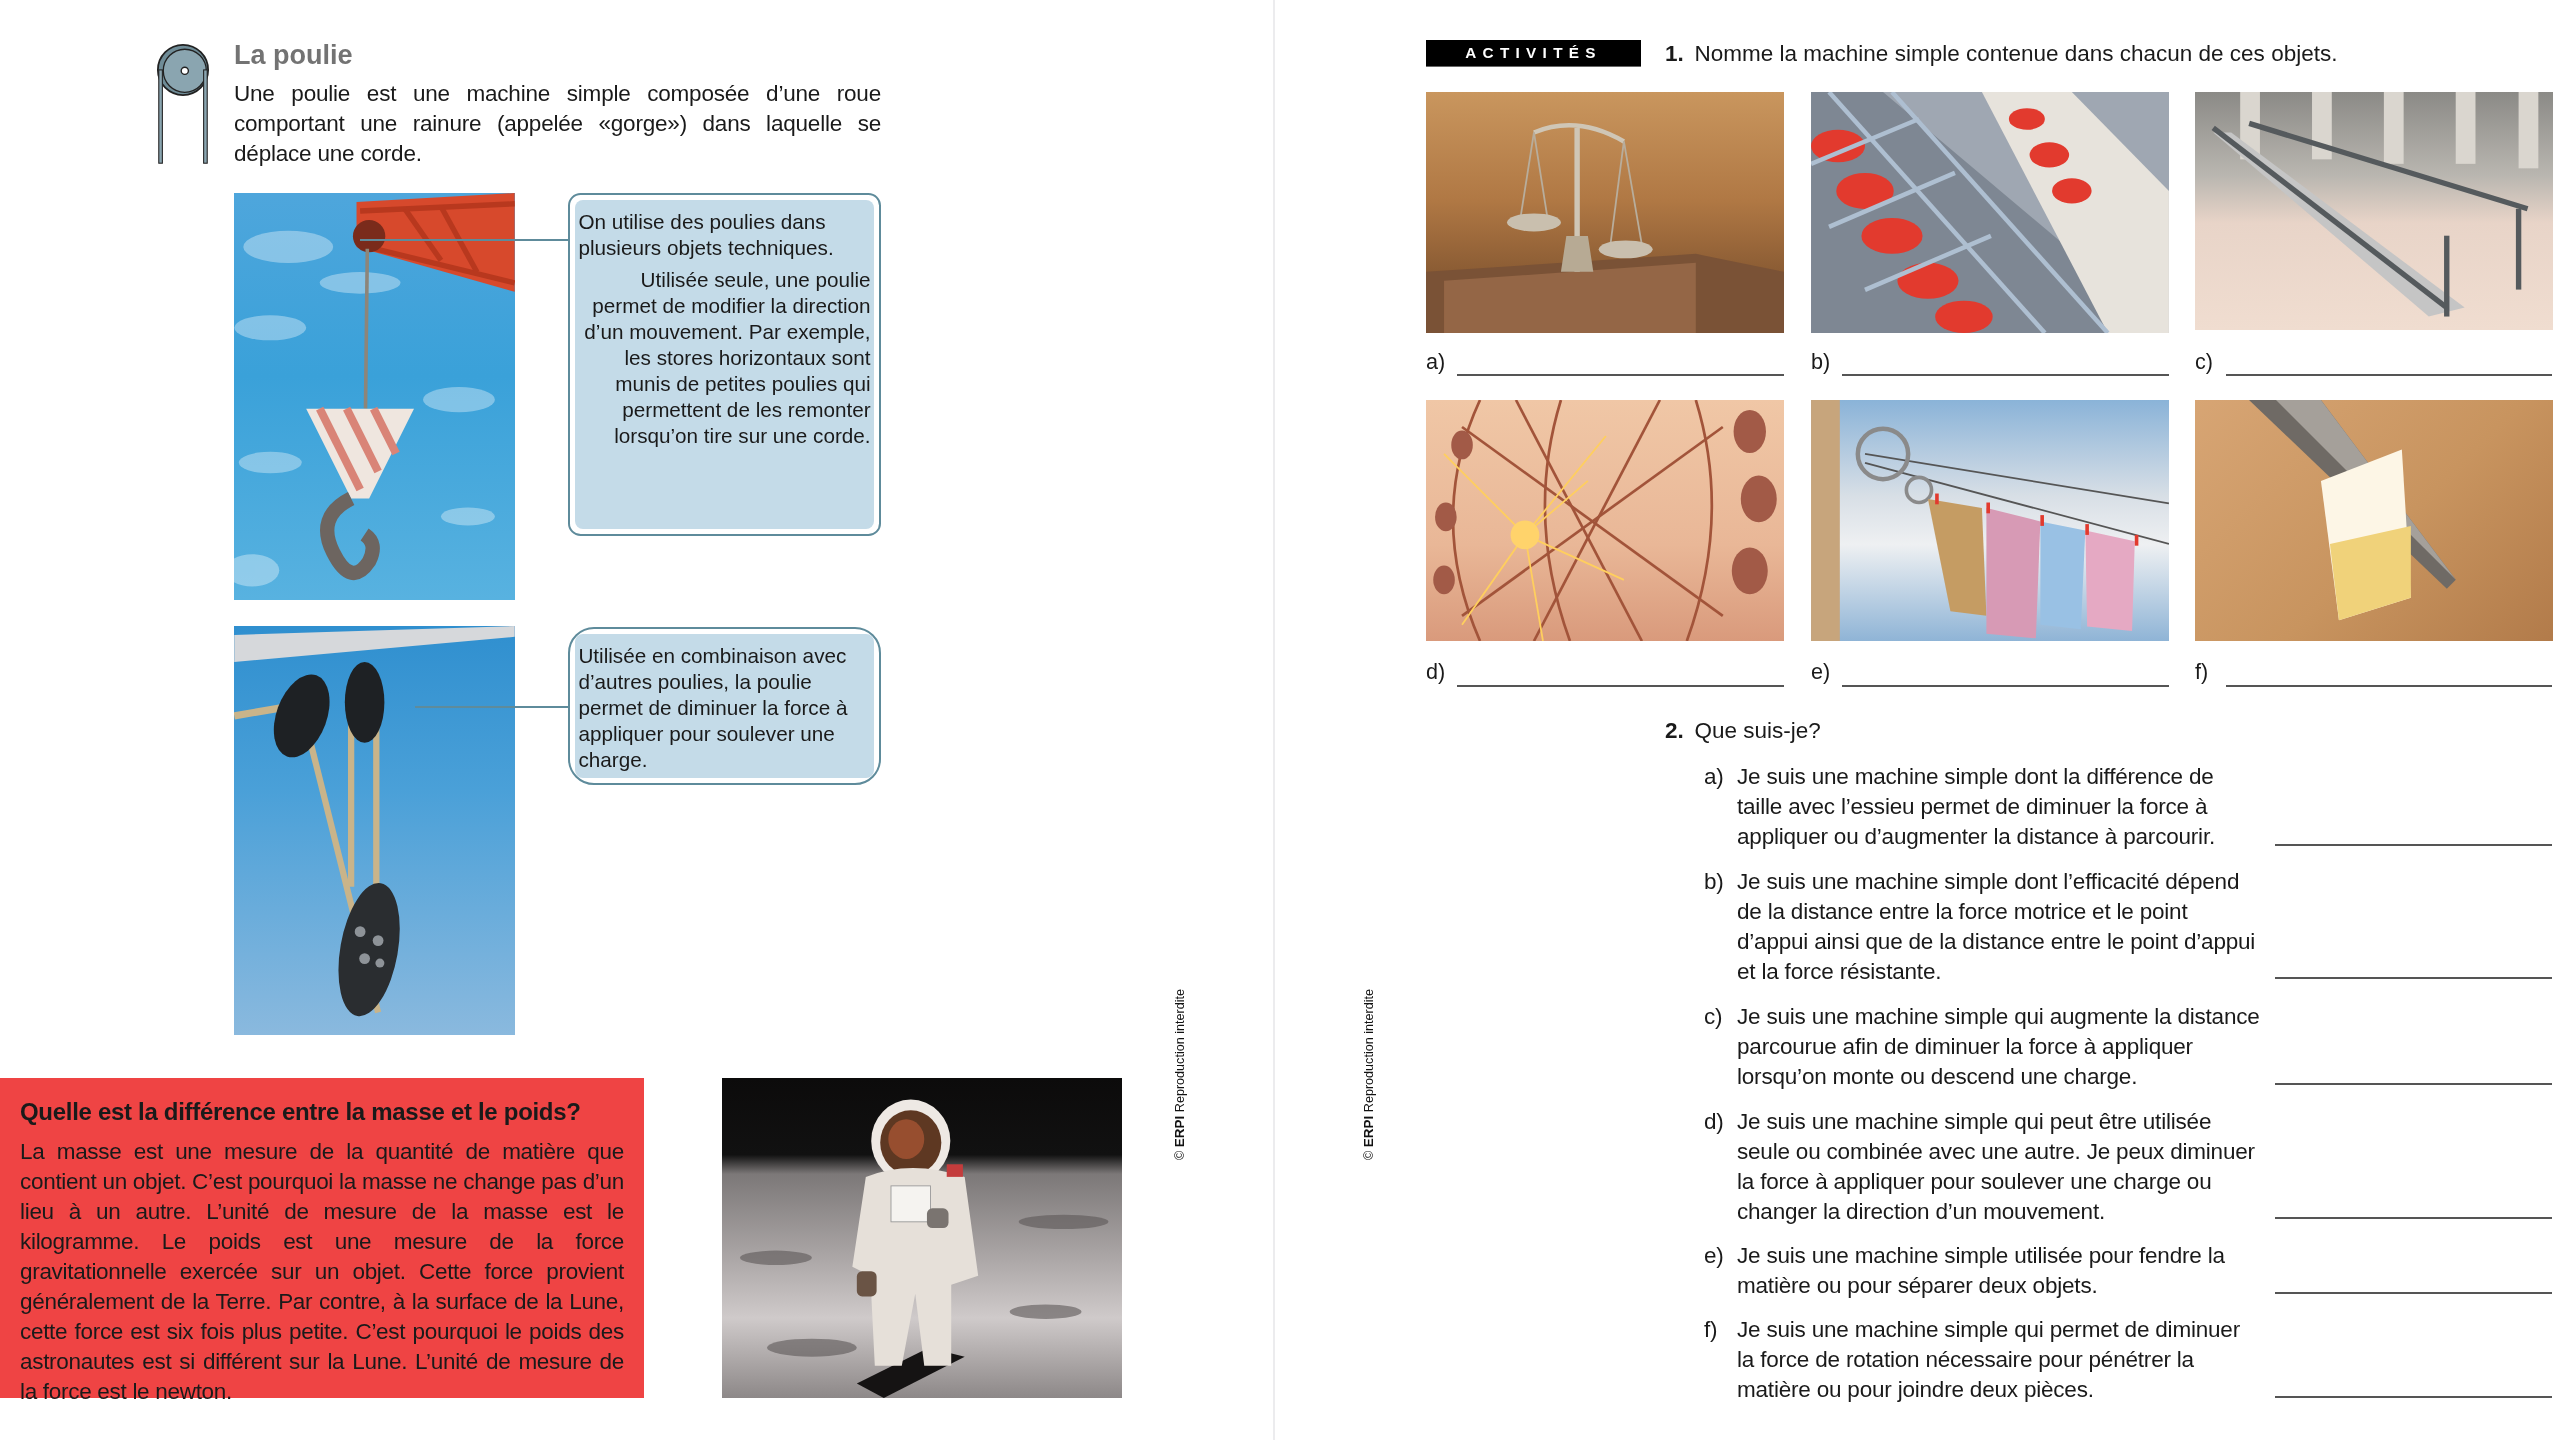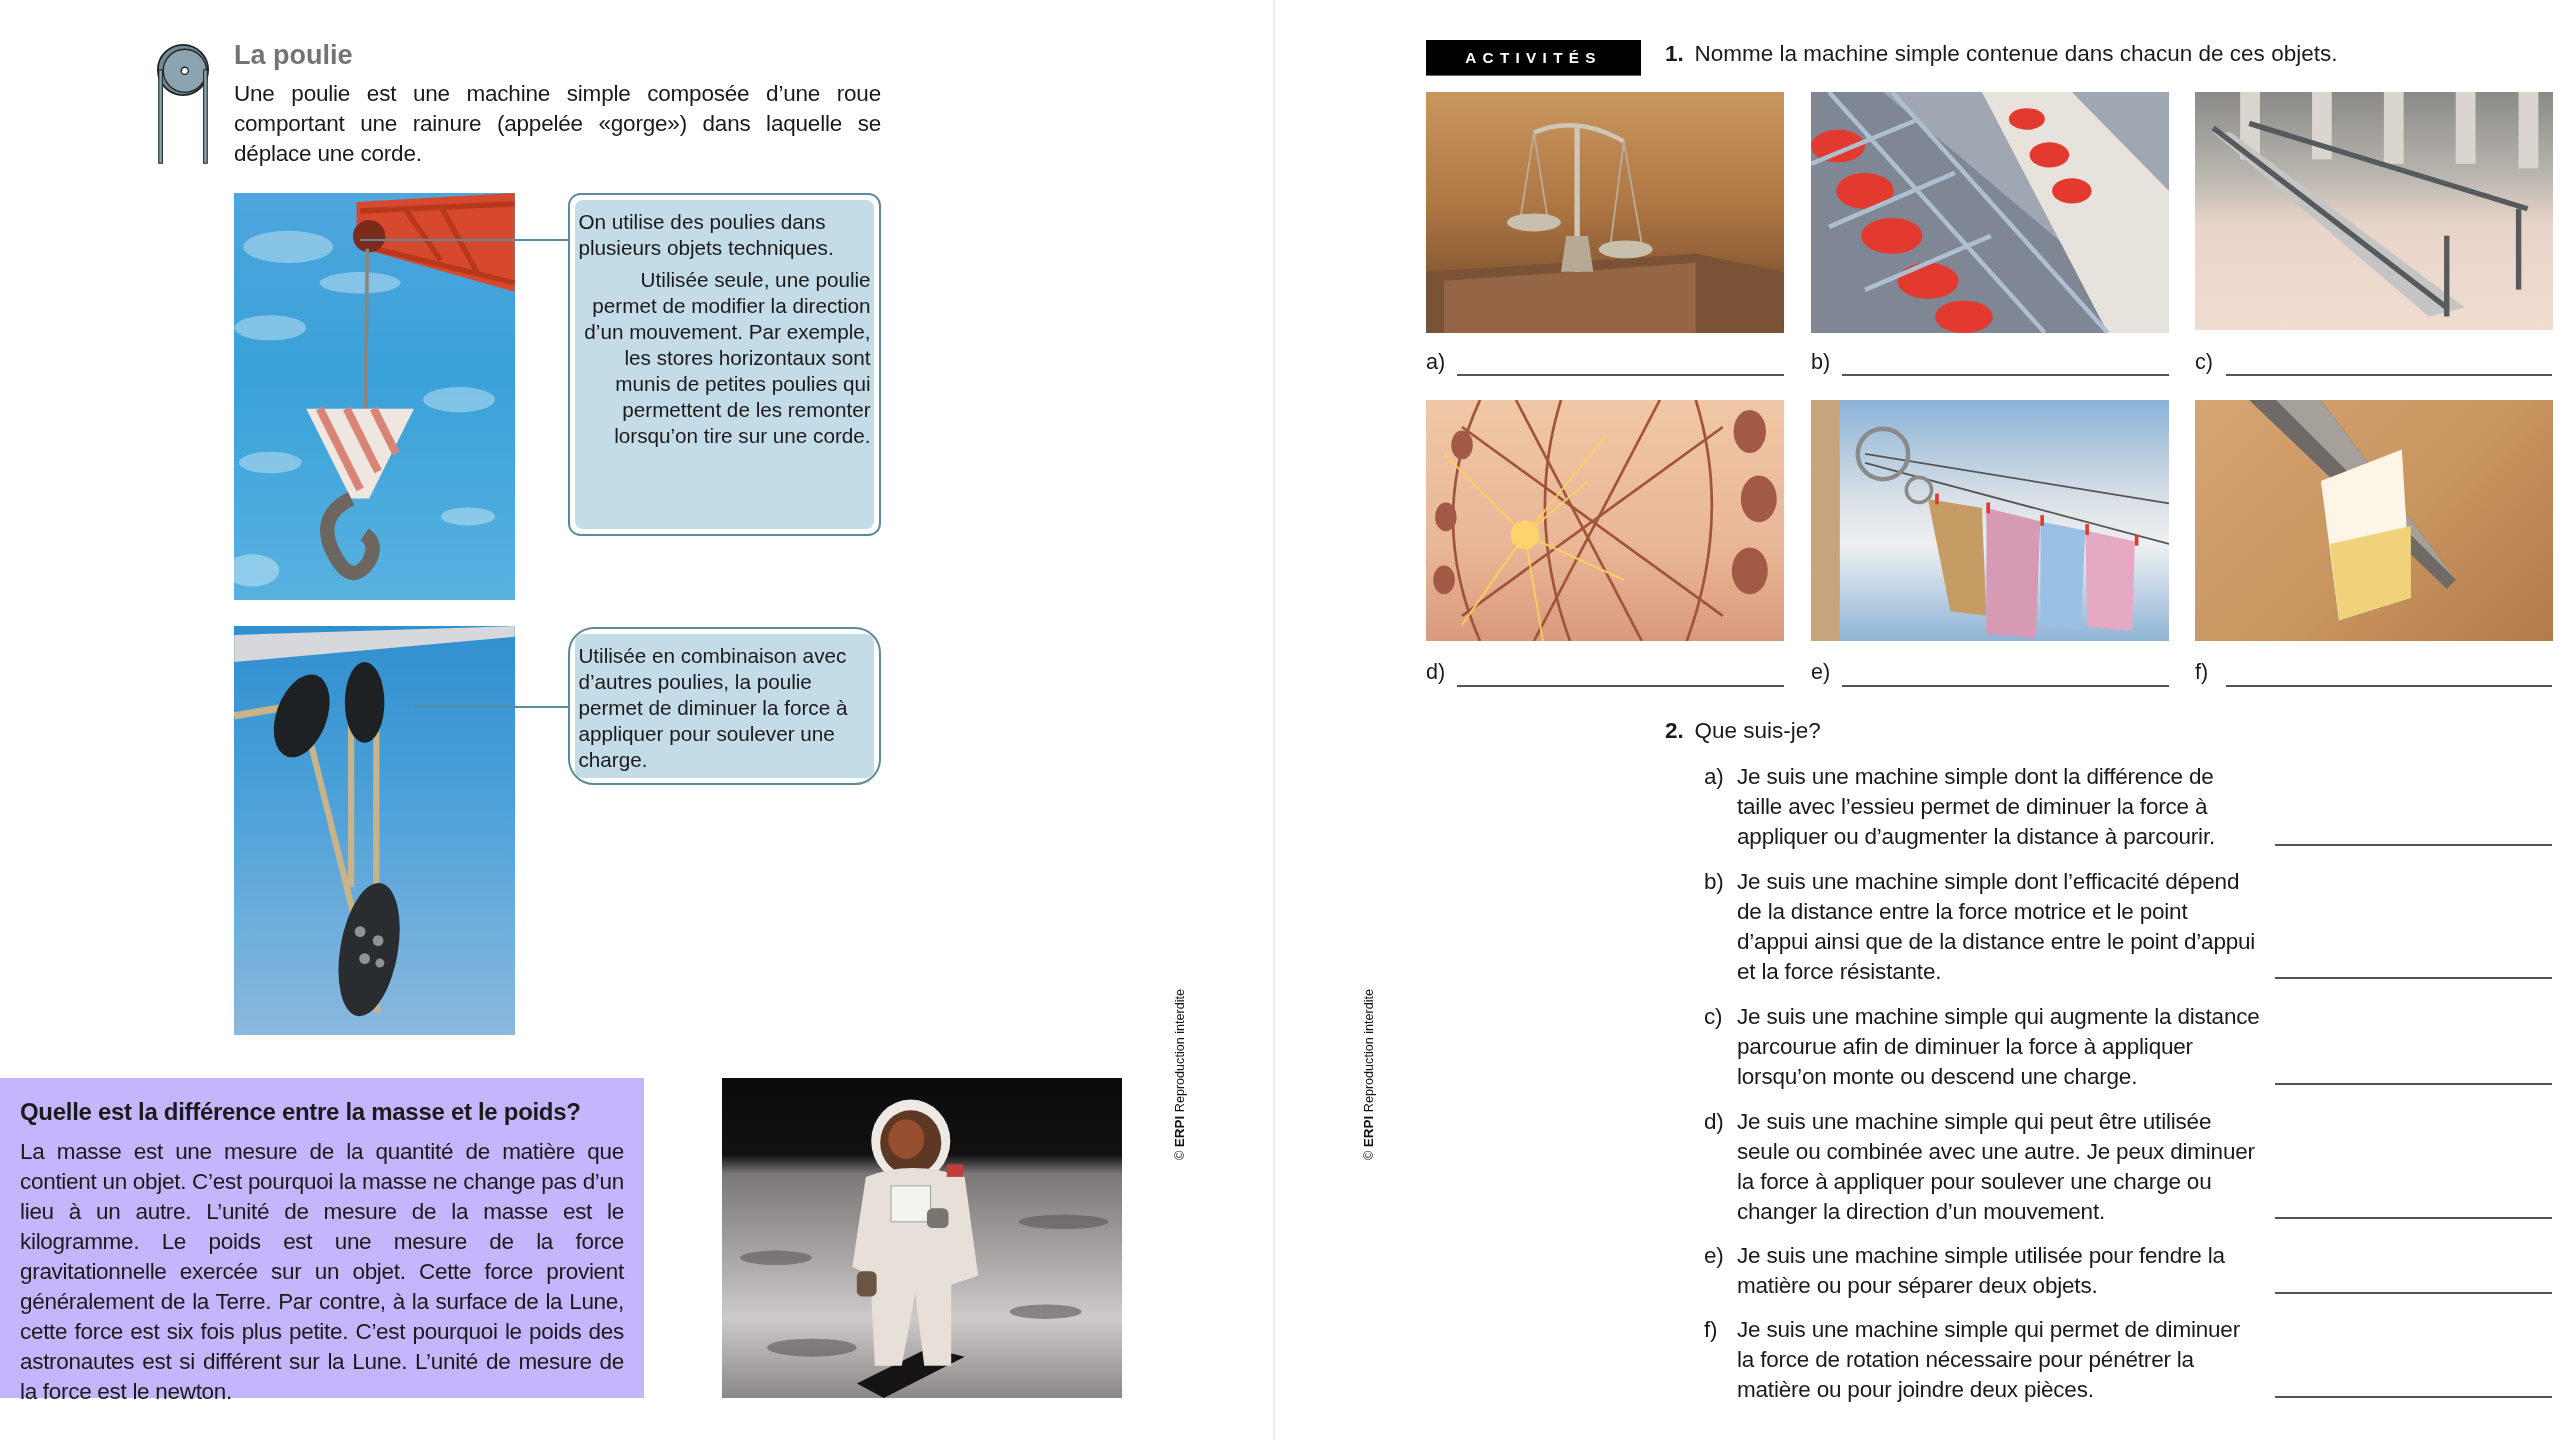--- a/index.html
+++ b/index.html
@@ -20,31 +20,31 @@
   .photo-blocks { left: 234px; top: 626px; width: 281px; height: 409px;
     background: linear-gradient(180deg, #2f8fcf 0%, #4aa0d8 40%, #8ab9de 100%); }
 
   .callout { position: absolute; border: 2.7px solid #5e8b9b; border-radius: 12.6px; background: #ffffff; padding: 5.4px; }
   .callout-inner { background: #c4dbe8; border-radius: 8px; width: 100%; height: 100%; padding: 9px 3px; font-size: 20.7px; line-height: 26px; }
   .callout-inner p + p { margin-top: 5.4px; text-align: right; }
   .callout-1 { left: 568px; top: 193px; width: 313px; height: 343px; }
   .callout-2 { left: 568px; top: 627px; width: 313px; height: 158px; border-radius: 26px; }
   .leader { position: absolute; height: 1.8px; background: #5e8b9b; }
 
-  .mass-box { left: 0; top: 1078px; width: 644px; height: 320px; background: #c4b5fd; padding: 18px 20px; }
+  .mass-box { left: 0; top: 1078px; width: 644px; height: 320px; background: #ef4444; padding: 18px 20px; }
   .mass-title { font-family: "Liberation Sans", sans-serif; font-weight: bold; font-size: 24px; line-height: 32px; margin-bottom: 9px; letter-spacing: -0.3px; }
   .mass-text { font-size: 22.5px; line-height: 30px; text-align: justify; letter-spacing: -0.3px; }
   .photo-moon { left: 722px; top: 1078px; width: 400px; height: 320px;
     background: linear-gradient(180deg, #0c0b0b 0%, #111 24%, #7c7878 30%, #a9a4a4 55%, #cfcaca 75%, #8d8888 100%); }
 
   .copyright { position: absolute; font-family: "Liberation Sans", sans-serif; font-size: 12.6px; color: #111; white-space: nowrap; transform: rotate(-90deg); transform-origin: left top; }
   .copyright b { font-weight: 900; font-size: 13.5px; }
 
   
-  .activities-badge { left: 1426px; top: 40px; width: 215px; height: 36px; background: #000; color: #fff; font-family: "Liberation Sans", sans-serif; font-weight: bold; font-size: 15.3px; letter-spacing: 6.3px; display: flex; align-items: center; justify-content: center; border-bottom: 1.8px solid #666; }
+  .activities-badge { left: 1426px; top: 40px; width: 215px; height: 27px; background: #000; color: #fff; font-family: "Liberation Sans", sans-serif; font-weight: bold; font-size: 15.3px; letter-spacing: 6.3px; display: flex; align-items: center; justify-content: center; border-bottom: 1.8px solid #666; }
   .q-num { font-family: "Liberation Sans", sans-serif; font-weight: bold; font-size: 22.5px; }
   .q1 { left: 1665px; top: 41px; font-size: 22.5px; }
   .q1 .q-text { margin-left: 10.8px; }
 
   .grid-photo { position: absolute; width: 358px; height: 241px; overflow: hidden; }
   .answer-label { position: absolute; font-size: 21.6px; }
   .answer-line { position: absolute; height: 1.8px; background: #555; }
 
   .q2 { left: 1665px; top: 718px; font-size: 22.5px; }
   .q2 .q-text { margin-left: 10.8px; }

